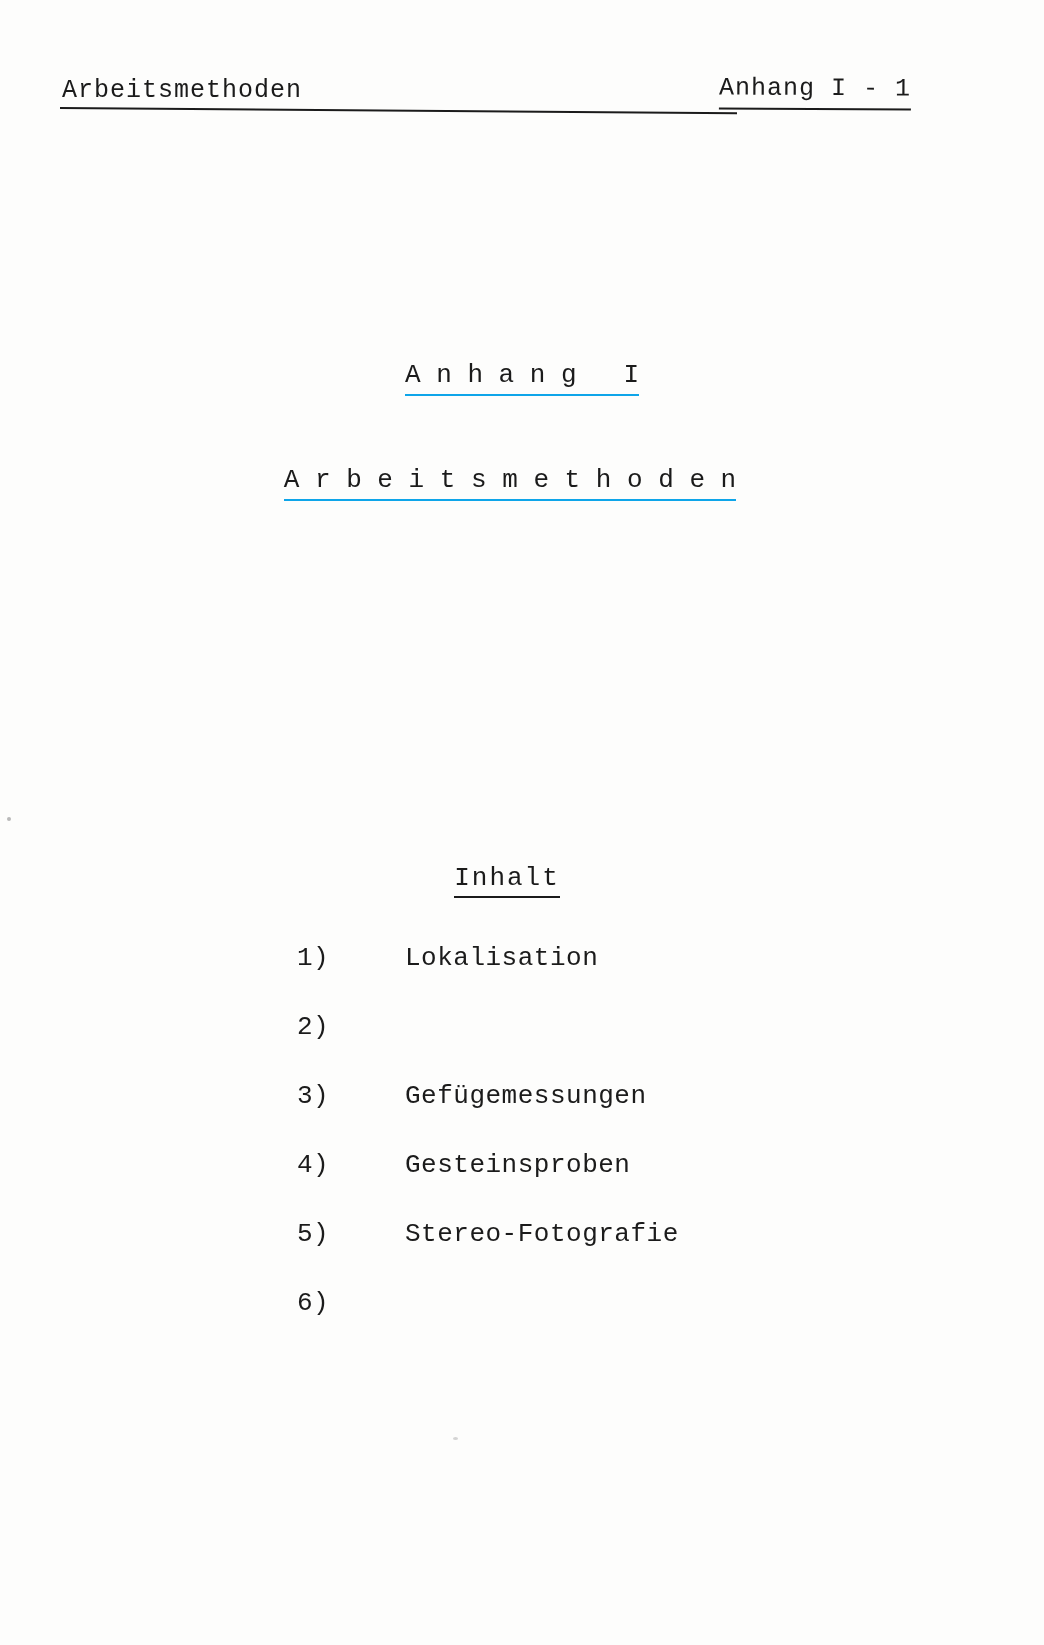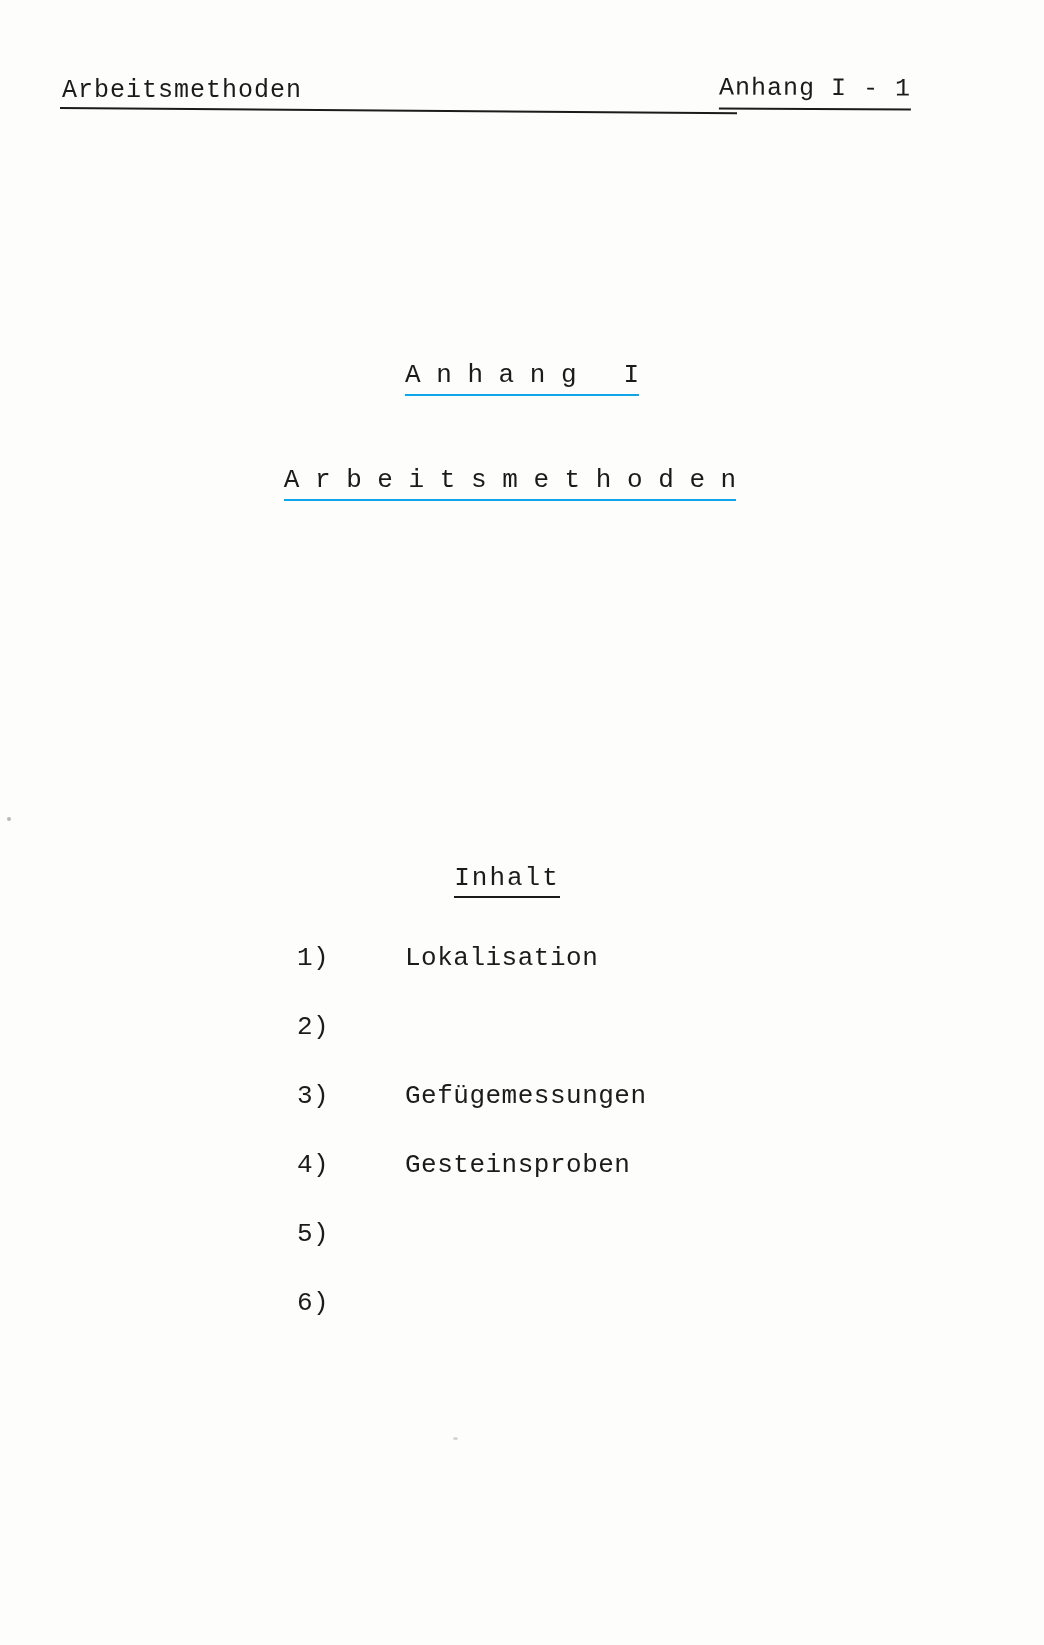--- a/index.html
+++ b/index.html
@@ -123,20 +123,20 @@
 
   <div class="center-line toc-heading">
     <span class="u">Inhalt</span>
   </div>
 
   <div class="toc-list" id="toc-list">
       <div class="toc-row"><span class="toc-num">1)</span><span class="toc-label">Lokalisation</span></div>
       <div class="toc-row"><span class="toc-num">2)</span></div>
       <div class="toc-row"><span class="toc-num">3)</span><span class="toc-label">Gefügemessungen</span></div>
       <div class="toc-row"><span class="toc-num">4)</span><span class="toc-label">Gesteinsproben</span></div>
-      <div class="toc-row"><span class="toc-num">5)</span></div>
+      <div class="toc-row"><span class="toc-num">5)</span><span class="toc-label">Stereo-Fotografie</span></div>
       <div class="toc-row"><span class="toc-num">6)</span></div>
     </div>
 
   <div class="speck speck-1"></div>
   <div class="speck speck-2"></div>
 
 </div>
 
 </body></html>

